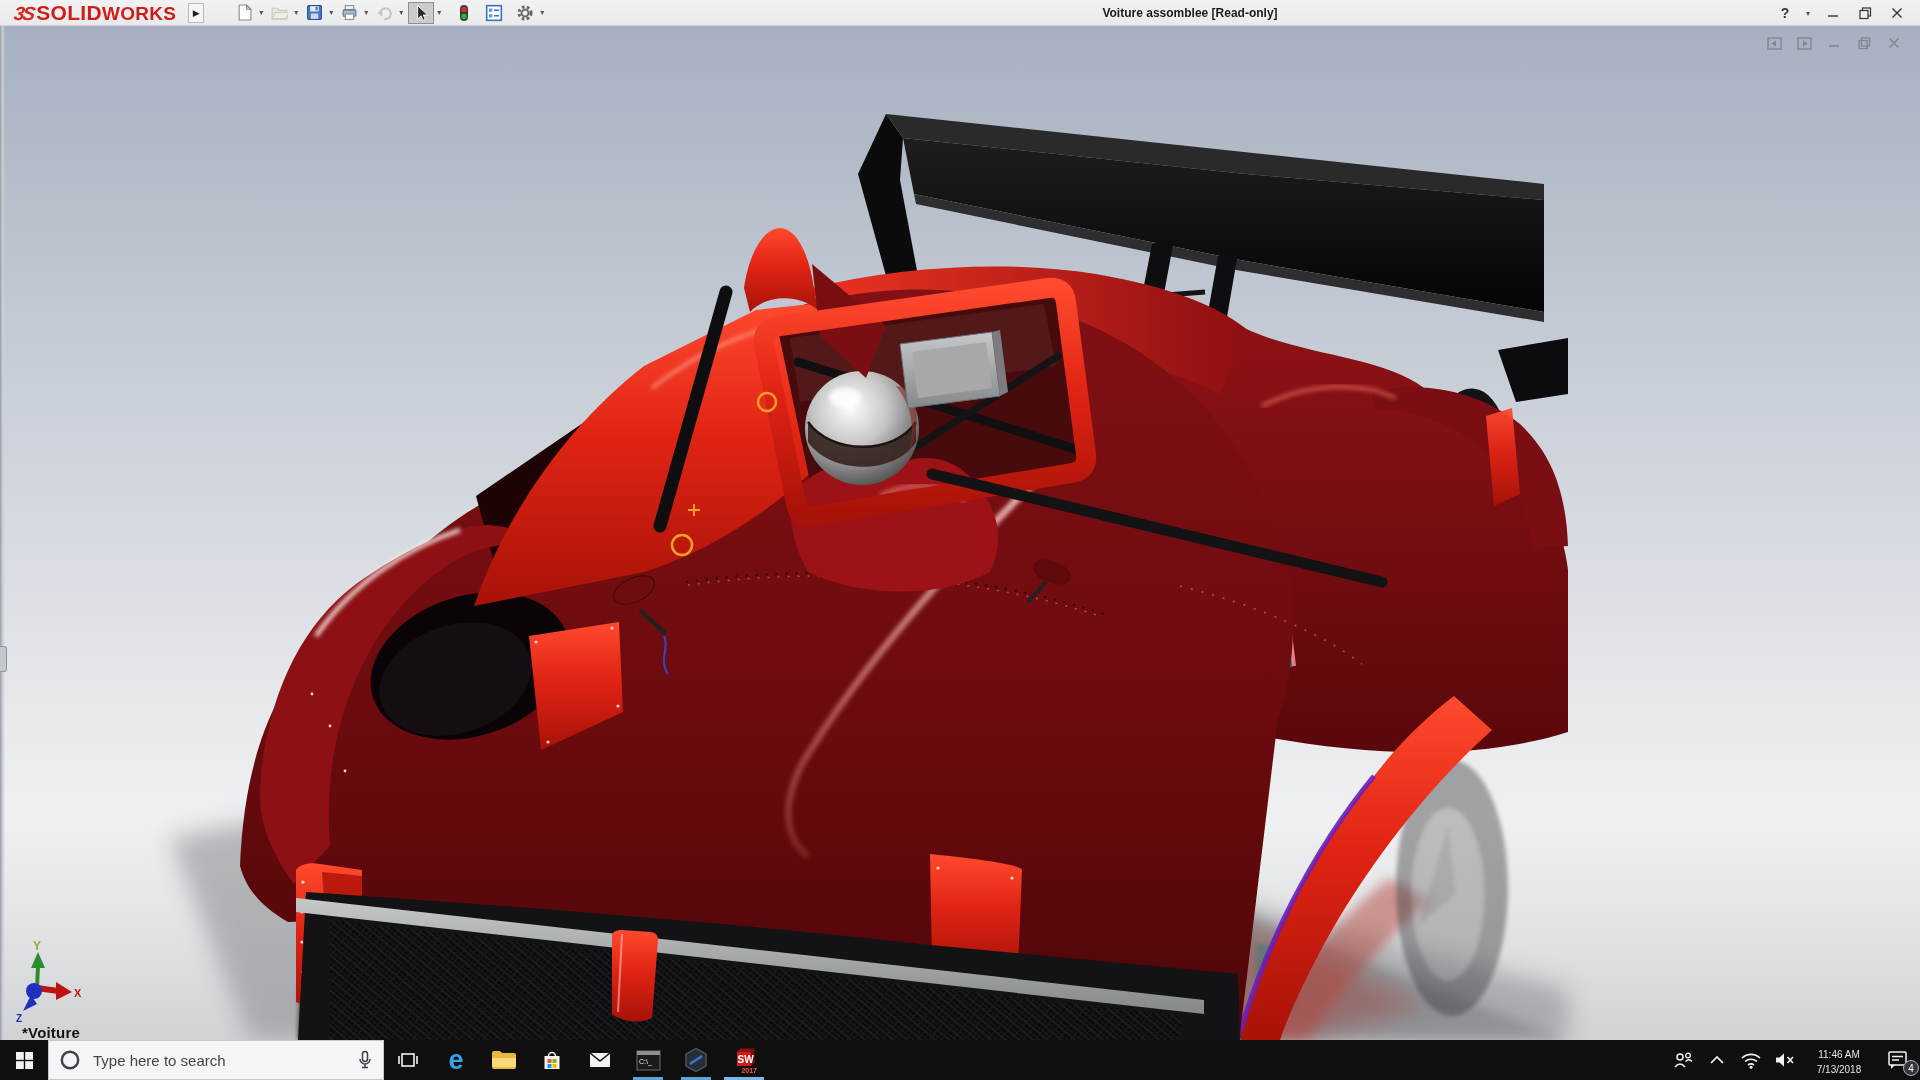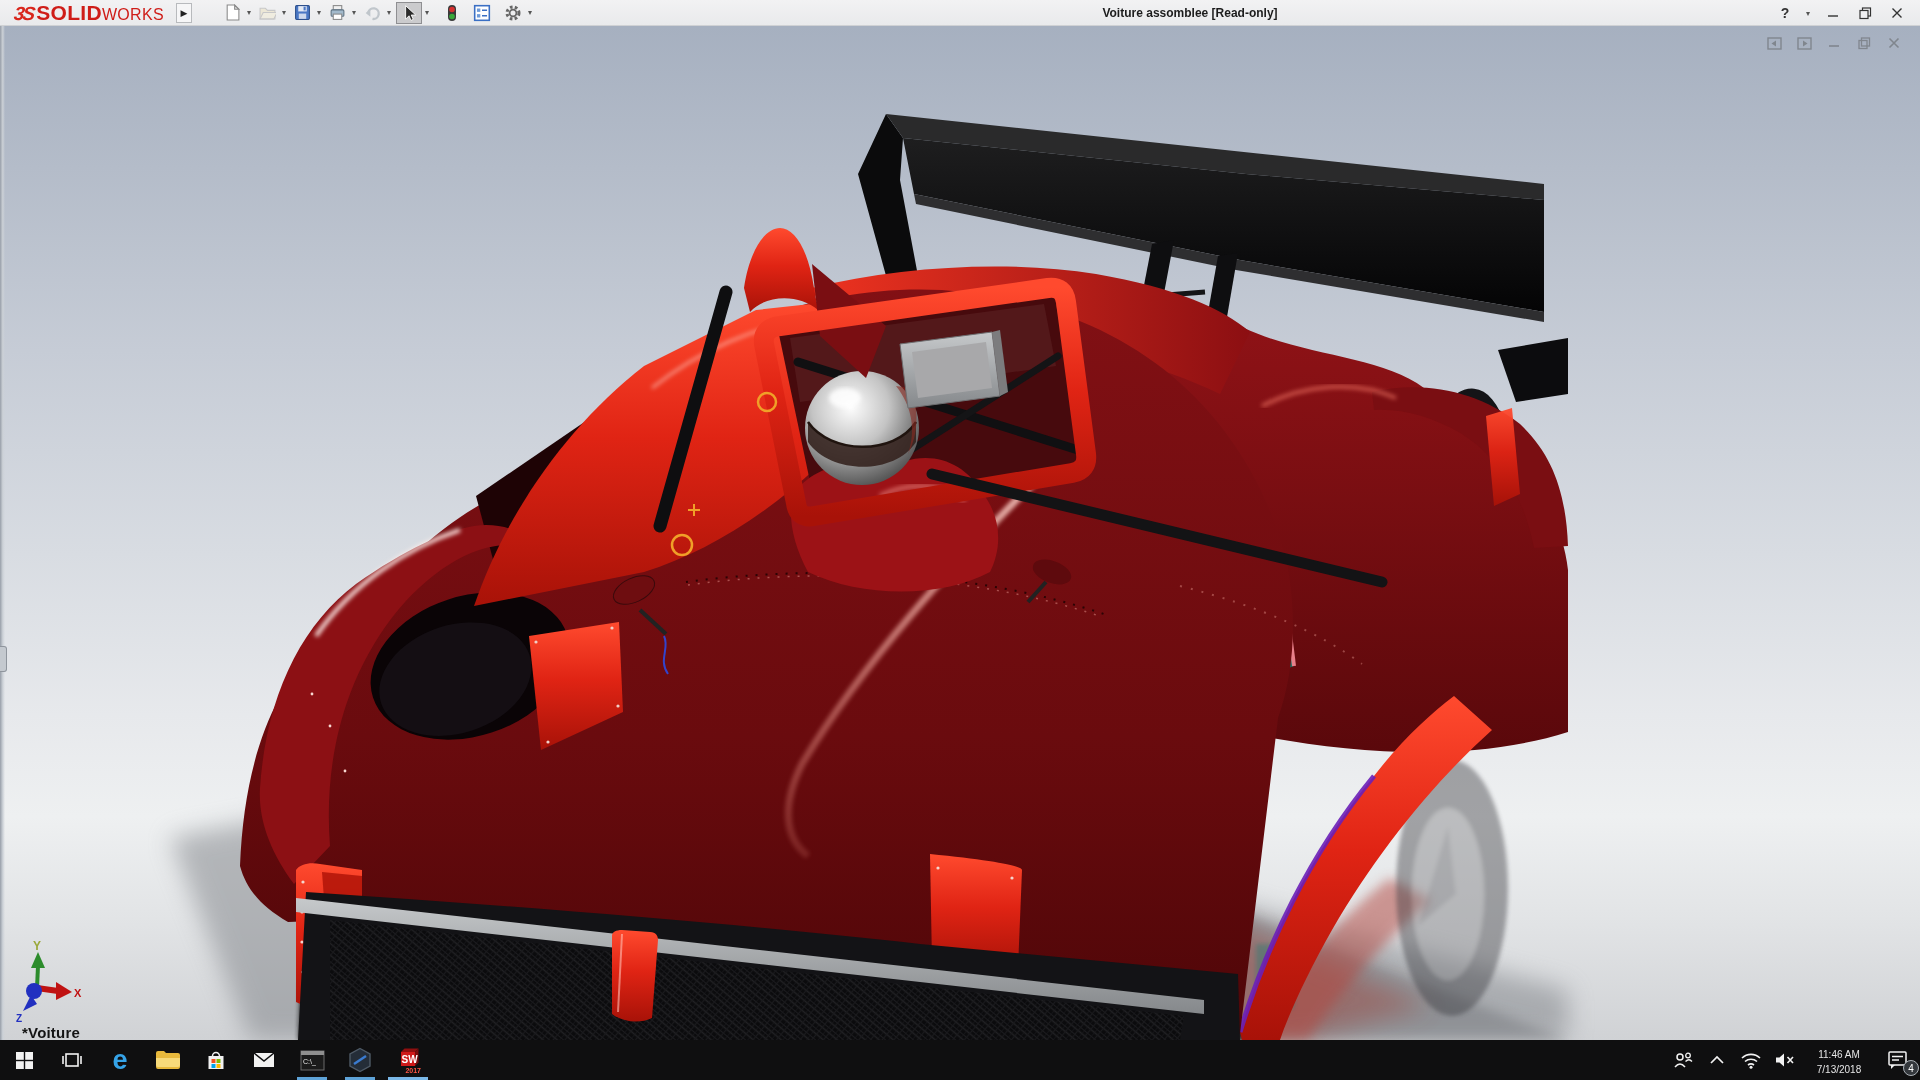--- a/index.html
+++ b/index.html
@@ -4,21 +4,21 @@
 <style>
   html,body{margin:0;padding:0;background:#000;}
   *{box-sizing:border-box;font-family:"Liberation Sans",sans-serif;}
   .screen{position:relative;width:1920px;height:1080px;overflow:hidden;background:#d8dadd;}
 
   
   .titlebar{position:absolute;left:0;top:0;width:1920px;height:26px;background:linear-gradient(#f2f2f3,#e9eaec);border-bottom:1px solid #cfd1d4;display:flex;align-items:center;z-index:30;}
   .logo{display:flex;align-items:baseline;padding:0 8px 0 14px;}
   .logo-mark{font-size:19px;font-weight:bold;font-style:italic;color:#d9261c;letter-spacing:-2px;margin-right:3px;transform:skewX(-8deg);}
   .brand-bold{font-size:21px;font-weight:800;color:#cf1d18;letter-spacing:.3px;}
-  .brand-light{font-size:16px;font-weight:400;color:#cf1d18;letter-spacing:.3px;}
+  .brand-light{font-size:19px;font-weight:700;color:#cf1d18;letter-spacing:.3px;}
   .flyout{width:16px;height:20px;border:1px solid #b8babd;background:#f6f6f7;display:flex;align-items:center;justify-content:center;font-size:9px;color:#222;margin-left:4px;cursor:default;}
   .tb-icons{display:flex;align-items:center;margin-left:28px;}
   .tool{height:22px;display:flex;align-items:center;justify-content:center;padding:0 3px;margin:0 1px;}
   .tool svg{display:block;}
   .dd{font-size:8px;color:#555;margin:0 4px 0 2px;}
   .tool.pressed{background:#cbcbcd;border:1px solid #8f8f92;}
   .tool.disabled{opacity:.45;}
   .wtitle{position:absolute;left:1000px;width:380px;text-align:center;font-size:12px;color:#1c1c1c;top:6px;font-weight:bold;}
   .winctrl{position:absolute;right:10px;top:0;height:26px;display:flex;align-items:center;gap:6px;}
   .winbtn{width:26px;height:22px;display:flex;align-items:center;justify-content:center;color:#333;font-size:13px;}
@@ -406,20 +406,30 @@
 
   <div class="taskbar">
     <div class="startbtn">
       <svg width="17" height="17" viewBox="0 0 17 17">
           <rect x="0" y="0" width="7.8" height="7.8" fill="#f2f2f2"></rect>
           <rect x="9.2" y="0" width="7.8" height="7.8" fill="#f2f2f2"></rect>
           <rect x="0" y="9.2" width="7.8" height="7.8" fill="#f2f2f2"></rect>
           <rect x="9.2" y="9.2" width="7.8" height="7.8" fill="#f2f2f2"></rect>
         </svg>
     </div>
+    <div class="searchbox">
+      <svg width="22" height="22" viewBox="0 0 22 22">
+          <circle cx="11" cy="11" r="8.2" fill="none" stroke="#3c4048" stroke-width="2.4"></circle>
+        </svg>
+      <input type="text" placeholder="Type here to search" style="">
+      <svg width="16" height="20" viewBox="0 0 16 20">
+          <rect x="5.5" y="1.5" width="5" height="10" rx="2.5" fill="none" stroke="#3c4048" stroke-width="1.5"></rect>
+          <path d="M3,9 a5,5 0 0 0 10,0 M8,14 v3 M5,17.5 h6" fill="none" stroke="#3c4048" stroke-width="1.5"></path>
+        </svg>
+    </div>
 
     <div class="tb-app">
       <svg width="22" height="20" viewBox="0 0 22 20">
           <rect x="5" y="4" width="12" height="12" fill="none" stroke="#f2f2f2" stroke-width="1.6"></rect>
           <path d="M2,6 v8 M20,6 v8" stroke="#f2f2f2" stroke-width="1.6"></path>
         </svg>
     </div>
     <div class="tb-app">
       <span style="font-size:27px;font-weight:bold;color:#35a3e8;line-height:1;">e</span>
     </div>

